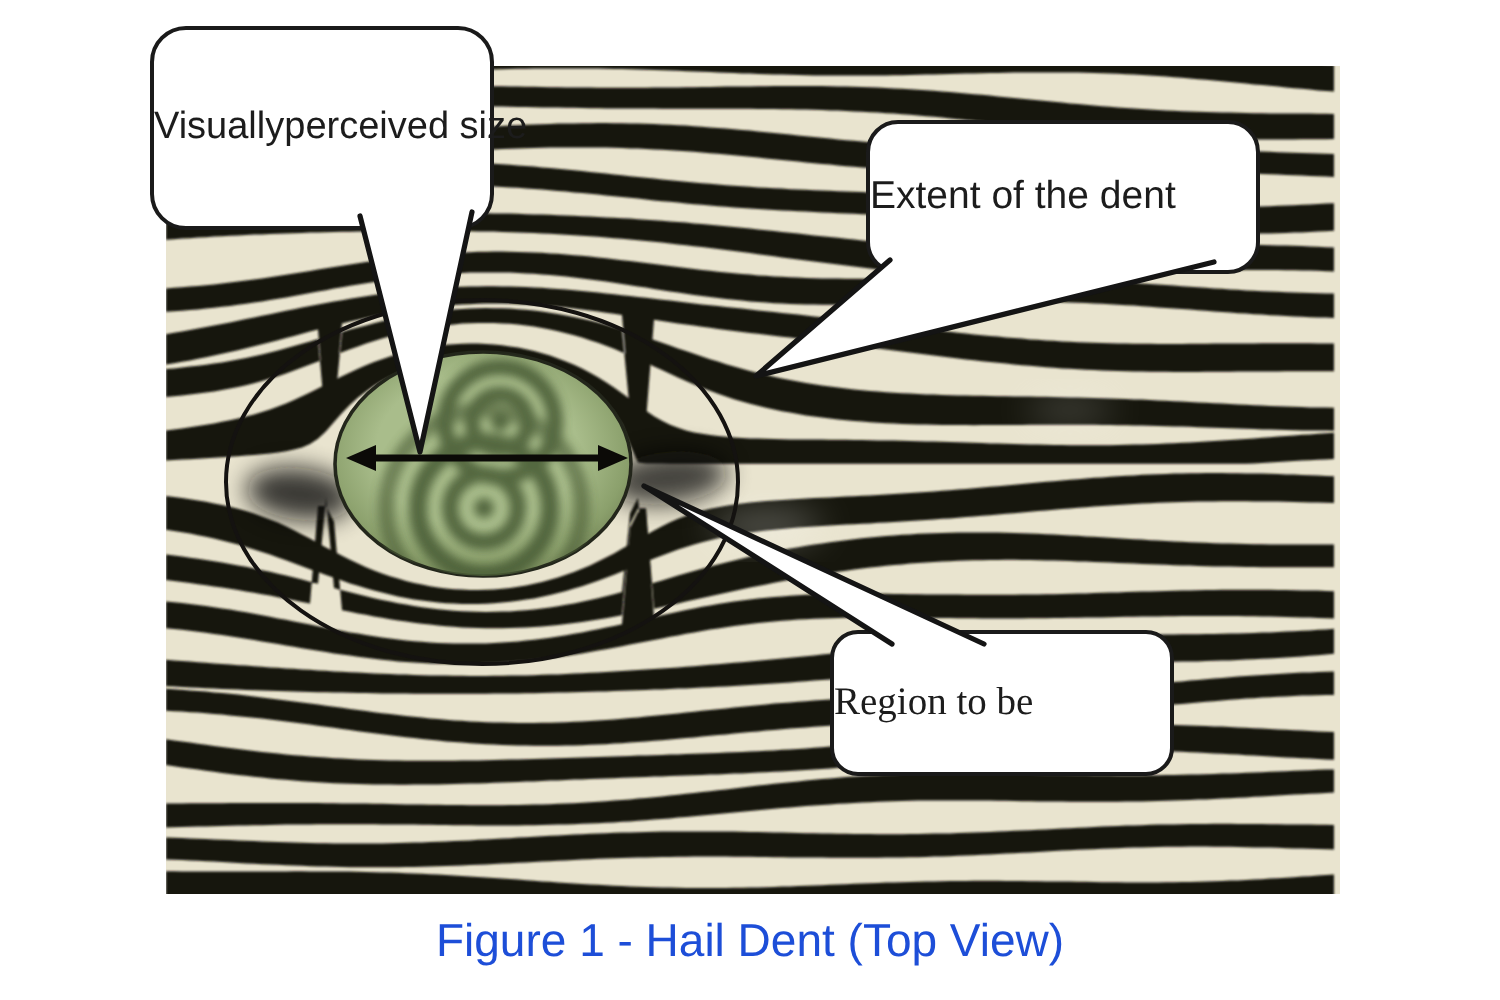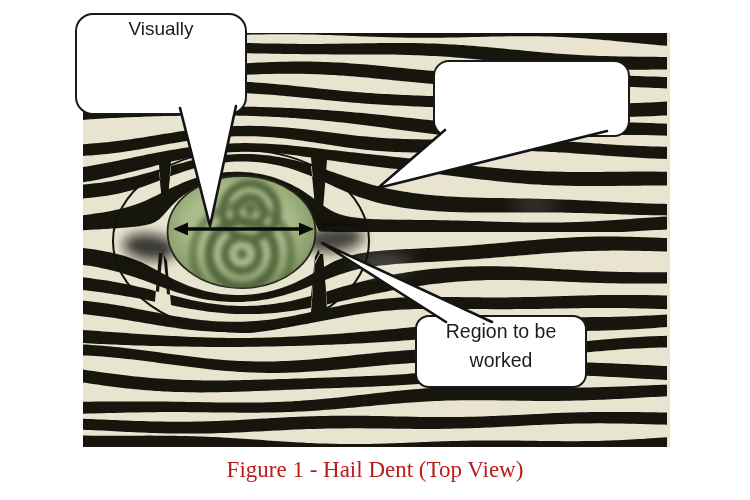--- a/index.html
+++ b/index.html
@@ -4,33 +4,33 @@
 <style>
   html,body{margin:0;padding:0;background:#ffffff;}
   .stage{
     position:relative;width:750px;height:500px;background:#ffffff;overflow:hidden;
     font-family:"Liberation Sans","DejaVu Sans",sans-serif;
   }
   #photo-svg{position:absolute;left:83px;top:33px;width:587px;height:414px;display:block;}
   .callout{
     position:absolute;z-index:2;box-sizing:border-box;
     background:#ffffff;border:2.5px solid #1a1a1a;
-    display:flex;flex-direction:column;justify-content:flex-start;align-items:center;
+    display:flex;flex-direction:row;justify-content:flex-start;align-items:center;
     color:#1c1c1c;text-align:center;
   }
   .callout .ln{white-space:nowrap;}
   #c1{left:75px;top:13px;width:172px;height:102px;border-radius:18px;font-size:19px;line-height:28px;}
   #c2{left:433px;top:60px;width:197px;height:77px;border-radius:16px;font-size:19.5px;line-height:29px;}
-  #c3{left:415px;top:315px;width:172px;height:73px;border-radius:14px;font-size:19.5px;line-height:29px;}
+  #c3{left:415px;top:315px;width:172px;height:73px;border-radius:14px;font-size:19.5px;line-height:29px;font-family:Liberation Serif, serif;}
   .sub{font-size:0.6em;vertical-align:-0.28em;}
   #tails{position:absolute;left:0;top:0;width:750px;height:500px;z-index:3;pointer-events:none;}
   .caption{
     position:absolute;left:0;top:457px;width:750px;text-align:center;
-    font-family:Liberation Serif, serif;
-    font-size:23px;color:#b91c1c;z-index:1;
+    font-family:Liberation Sans, sans-serif;
+    font-size:23px;color:#1d4ed8;z-index:1;
   }
 </style>
 </head>
 <body>
 
 <div class="stage">
 
   <svg id="photo-svg" viewBox="0 0 587 414" preserveAspectRatio="none">
       <defs>
         <filter id="b1" x="-60%" y="-60%" width="220%" height="220%">
@@ -95,28 +95,29 @@
       </g>
       <g>
         <line x1="96" y1="196" x2="225" y2="196" stroke="#0b0a07" stroke-width="3.4"></line>
         <polygon points="90,196 105,189.5 105,202.5" fill="#0b0a07"></polygon>
         <polygon points="231,196 216,189.5 216,202.5" fill="#0b0a07"></polygon>
       </g>
     </svg>
 
   <div class="callout" id="c1">
     <div class="ln"><span>Visually</span></div>
+    <div class="ln"><span>perceived size</span></div>
   </div>
 
   <div class="callout" id="c2">
+    <div class="ln"><span>Extent of the dent</span></div>
   </div>
 
   <div class="callout" id="c3">
     <div class="ln"><span>Region to be</span></div>
-    <div class="ln"><span>worked</span></div>
   </div>
 
   <svg id="tails" viewBox="0 0 750 500">
     <path d="M 180 108 L 210 226 L 236 106" fill="#ffffff" stroke="#141414" stroke-width="2.6" stroke-linejoin="round" stroke-linecap="round"></path>
     <path d="M 445 130 L 378 188 L 607 131" fill="#ffffff" stroke="#141414" stroke-width="2.6" stroke-linejoin="round" stroke-linecap="round"></path>
     <path d="M 446 322 L 322 243 L 492 322" fill="#ffffff" stroke="#141414" stroke-width="2.6" stroke-linejoin="round" stroke-linecap="round"></path>
   </svg>
 
   <div class="caption">Figure 1 - Hail Dent (Top View)</div>
 </div>

